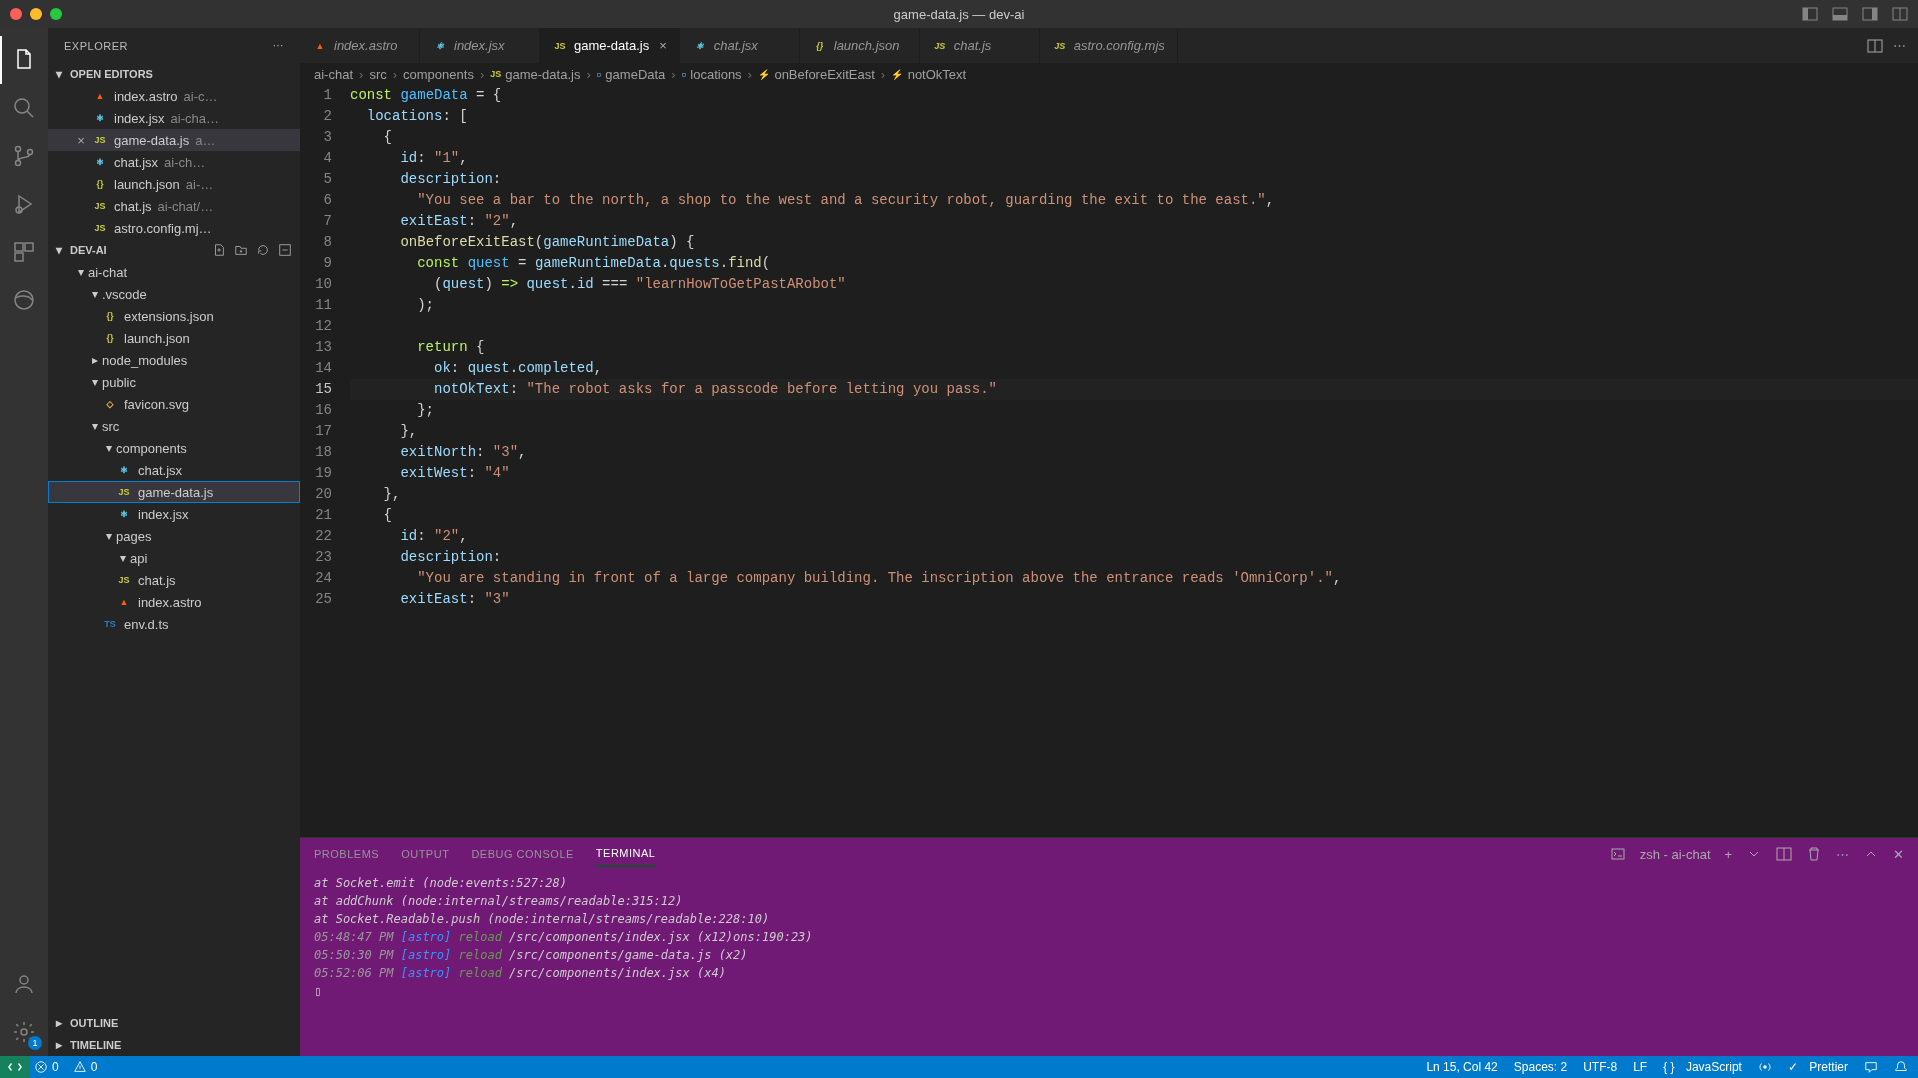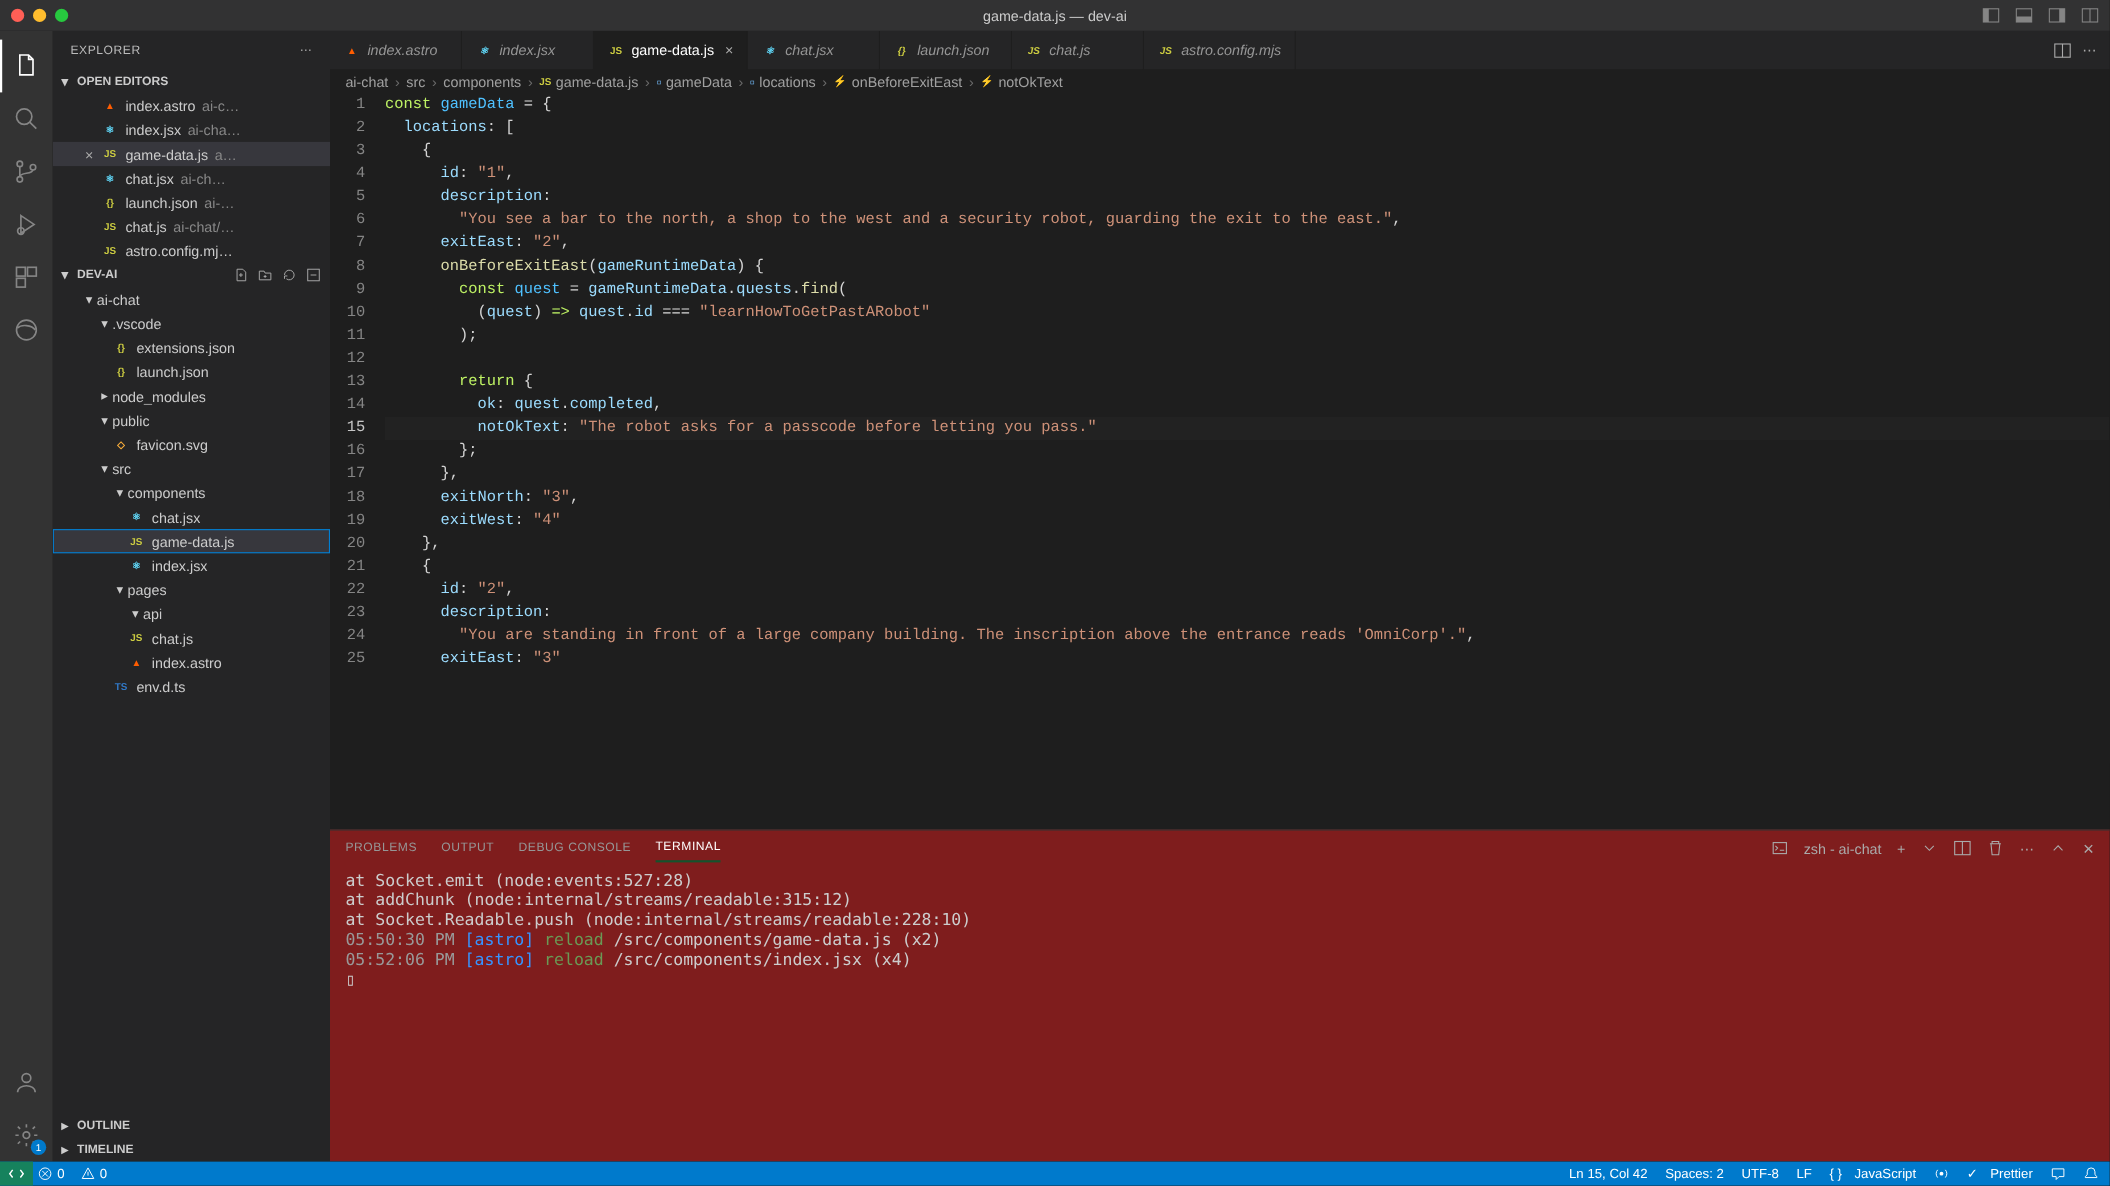--- a/index.html
+++ b/index.html
@@ -172,46 +172,47 @@
 .code-line { height: 21px; }
 .code-line.currow { background: rgba(255,255,255,0.02); }
 .tk-kw { color: #bef264; }
 .tk-var { color: #9cdcfe; }
 .tk-const { color: #4fc1ff; }
 .tk-fn { color: #dcdcaa; }
 .tk-str { color: #ce9178; }
 .tk-prop { color: #9cdcfe; }
 .tk-punc { color: #d4d4d4; }
 .panel {
-  height: 302px;
+  height: 219px;
   border-top: 1px solid #333;
-  background: #7f1d1d;
+  background: #701a75;
   display: flex; flex-direction: column;
 }
 .panel-tabs {
   height: 32px;
   display: flex;
   align-items: center;
   padding: 0 14px;
   gap: 22px;
   font-size: 11px;
   color: #969696;
 }
 .panel-tabs .pt { cursor: pointer; letter-spacing: 0.5px; padding: 6px 0;}
 .panel-tabs .pt.active { color: #fff; border-bottom: 2px solid #14532d;}
 .panel-tabs .pt-right { margin-left: auto; display:flex; align-items:center; gap: 14px; color:#aaa; font-size:13px; letter-spacing:0;}
 .panel-tabs .pt-right svg { width:16px;height:16px;}
 .terminal {
   flex: 1;
   padding: 4px 14px;
   font-family: Menlo, Monaco, monospace;
-  font-size: 15px;
+  font-size: 12px;
   line-height: 18px;
   color: #cccccc;
   overflow: hidden;
+  font-style: italic;
 }
 .term-time { color: #999; }
 .term-tag { color: #3794ff; }
 .term-green { color: #6a9955; }
 .statusbar {
   height: 22px;
   background: #007acc;
   color: #ffffff;
   display: flex;
   align-items: center;
@@ -609,20 +610,21 @@
           <svg viewBox="0 0 16 16">
               <path d="M4 10l4-4 4 4" fill="none" stroke="currentColor"></path>
             </svg>
           <span>✕</span>
         </div>
       </div>
       <div class="terminal" id="terminal">
           <div>    at Socket.emit (node:events:527:28)</div>
           <div>    at addChunk (node:internal/streams/readable:315:12)</div>
           <div>    at Socket.Readable.push (node:internal/streams/readable:228:10)</div>
+          <div><span class="term-time">05:48:47 PM</span> <span class="term-tag">[astro]</span> <span class="term-green">reload</span> /src/components/index.jsx (x12)ons:190:23)</div>
           <div><span class="term-time">05:50:30 PM</span> <span class="term-tag">[astro]</span> <span class="term-green">reload</span> /src/components/game-data.js (x2)</div>
           <div><span class="term-time">05:52:06 PM</span> <span class="term-tag">[astro]</span> <span class="term-green">reload</span> /src/components/index.jsx (x4)</div>
           <div>▯</div>
         </div>
     </div>
   </div>
 </div>
 
 <div class="statusbar">
   <div class="remote-badge">

